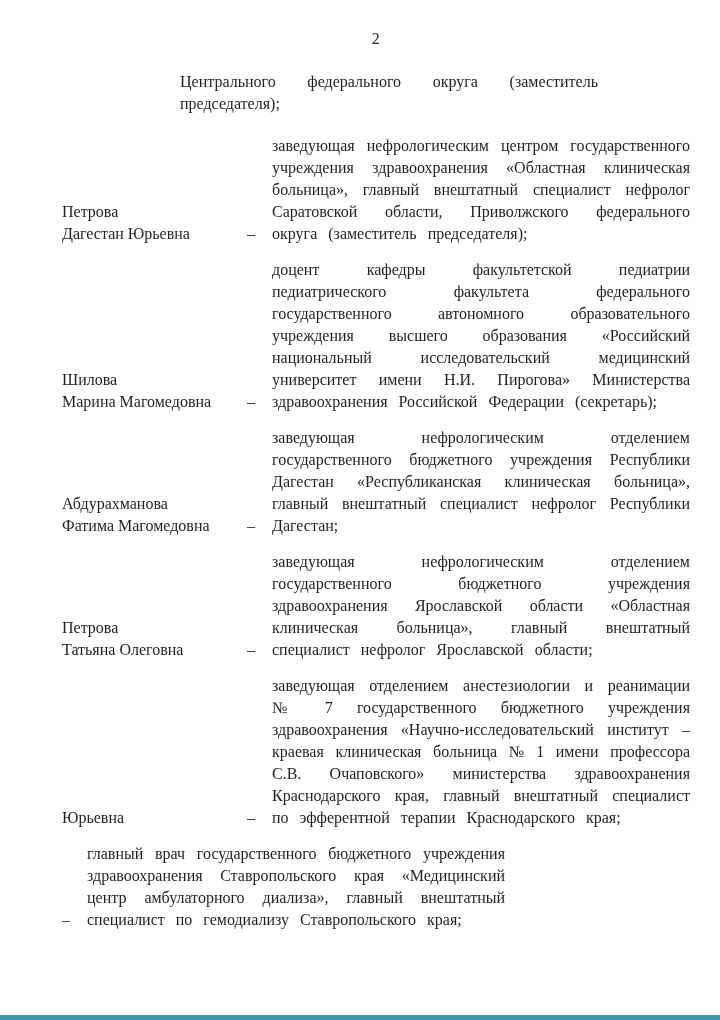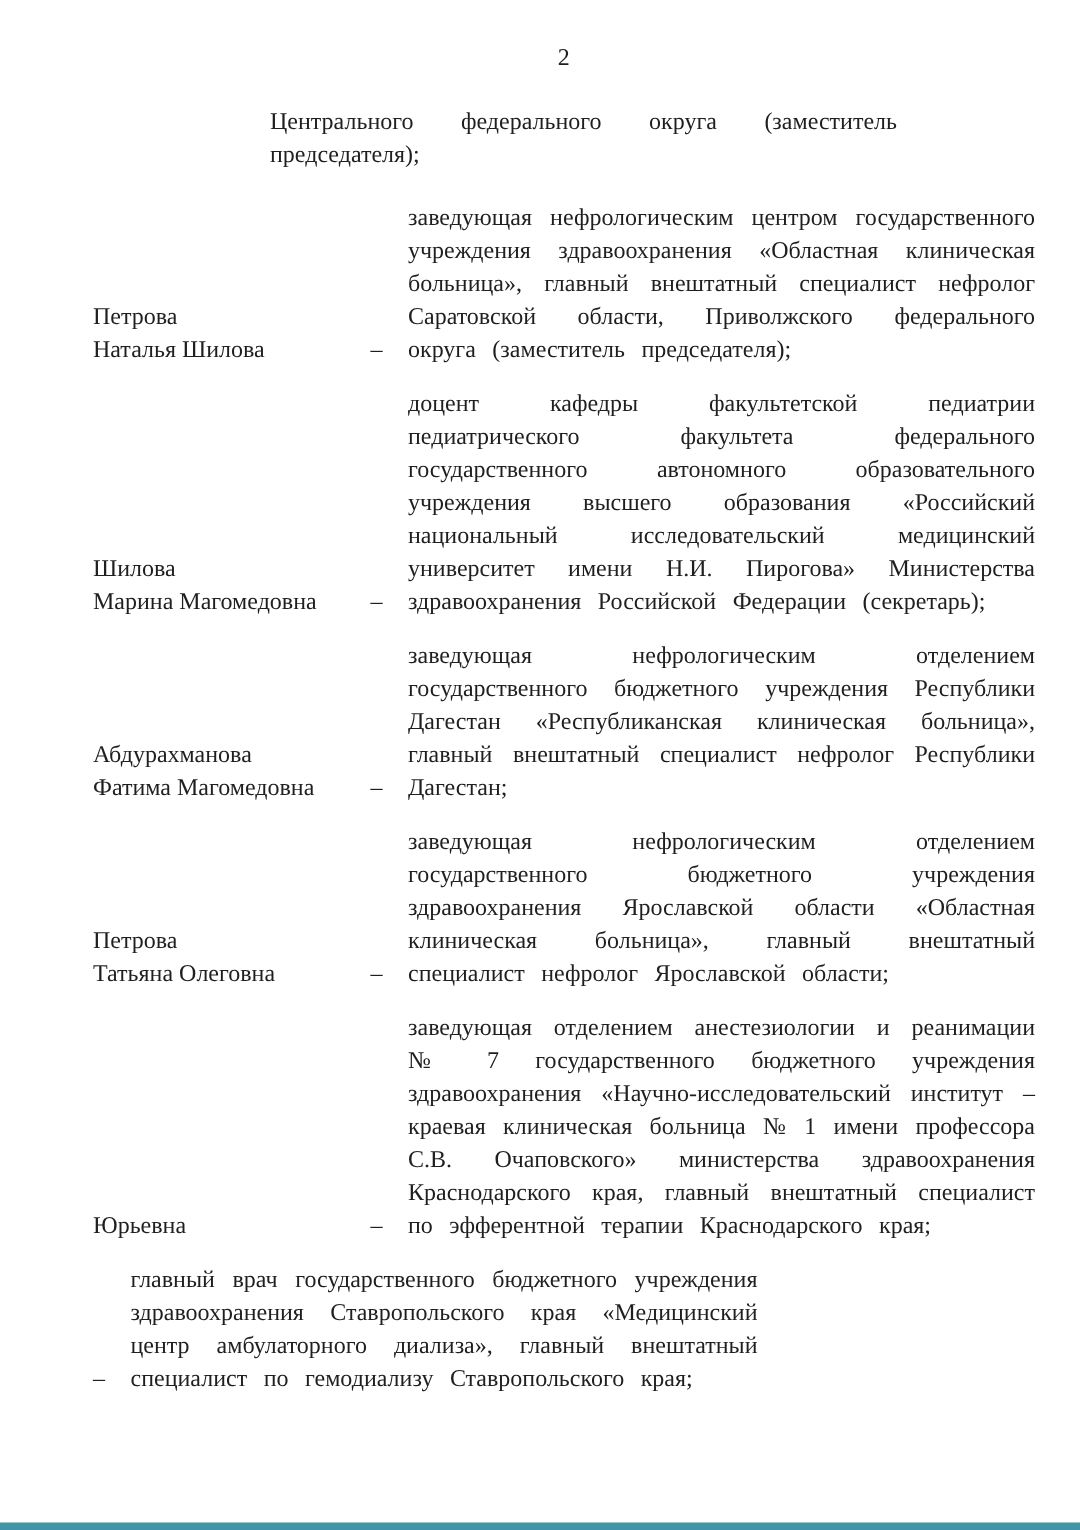--- a/index.html
+++ b/index.html
@@ -76,21 +76,21 @@
 <div class="page">
   <div class="content">
 
     <div class="page-num">2</div>
 
     <div class="continuation">Центрального федерального округа (заместитель председателя);</div>
 
     <div class="entry">
       <div class="name">
         <span>Петрова</span>
-        <span>Наталья Шилова</span>
+        <span>Дагестан Юрьевна</span>
       </div>
       <div class="dash">–</div>
       <div class="desc">заведующая нефрологическим центром государственного учреждения здравоохранения «Областная клиническая больница», главный внештатный специалист нефролог Саратовской области, Приволжского федерального округа (заместитель председателя);</div>
     </div>
 
     <div class="entry">
       <div class="name">
         <span>Шилова</span>
         <span>Марина Магомедовна</span>
       </div>

